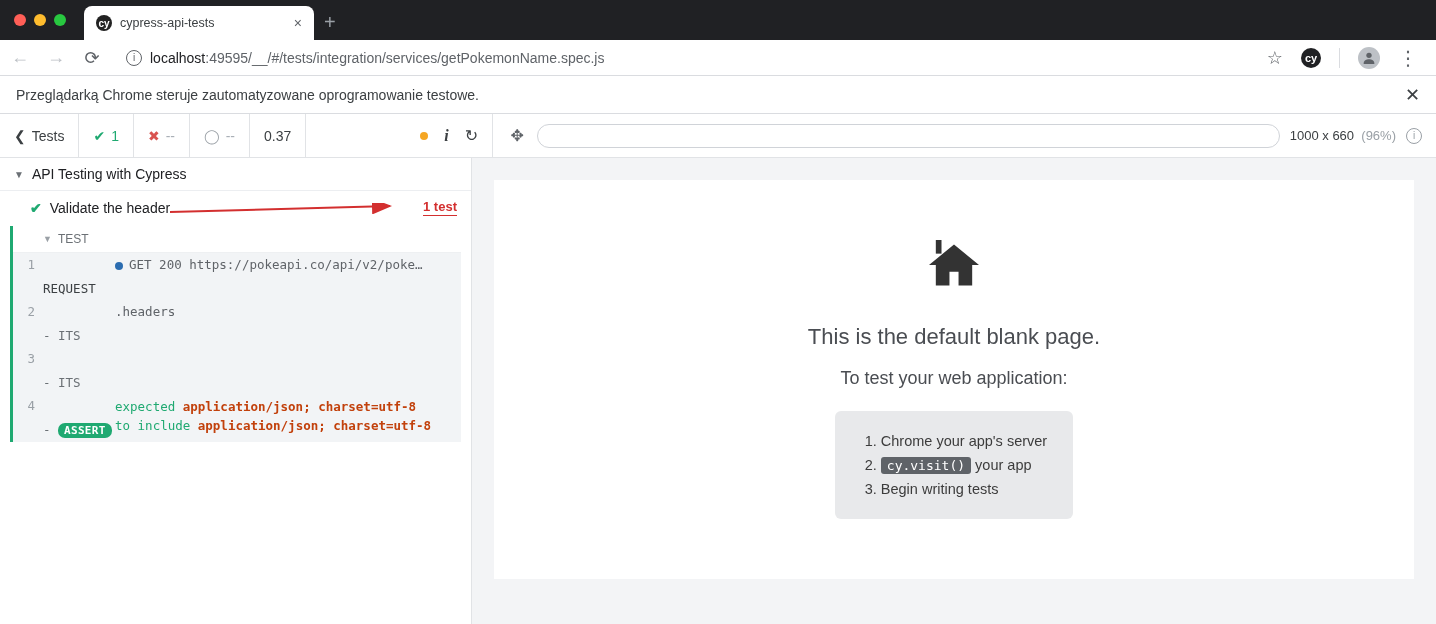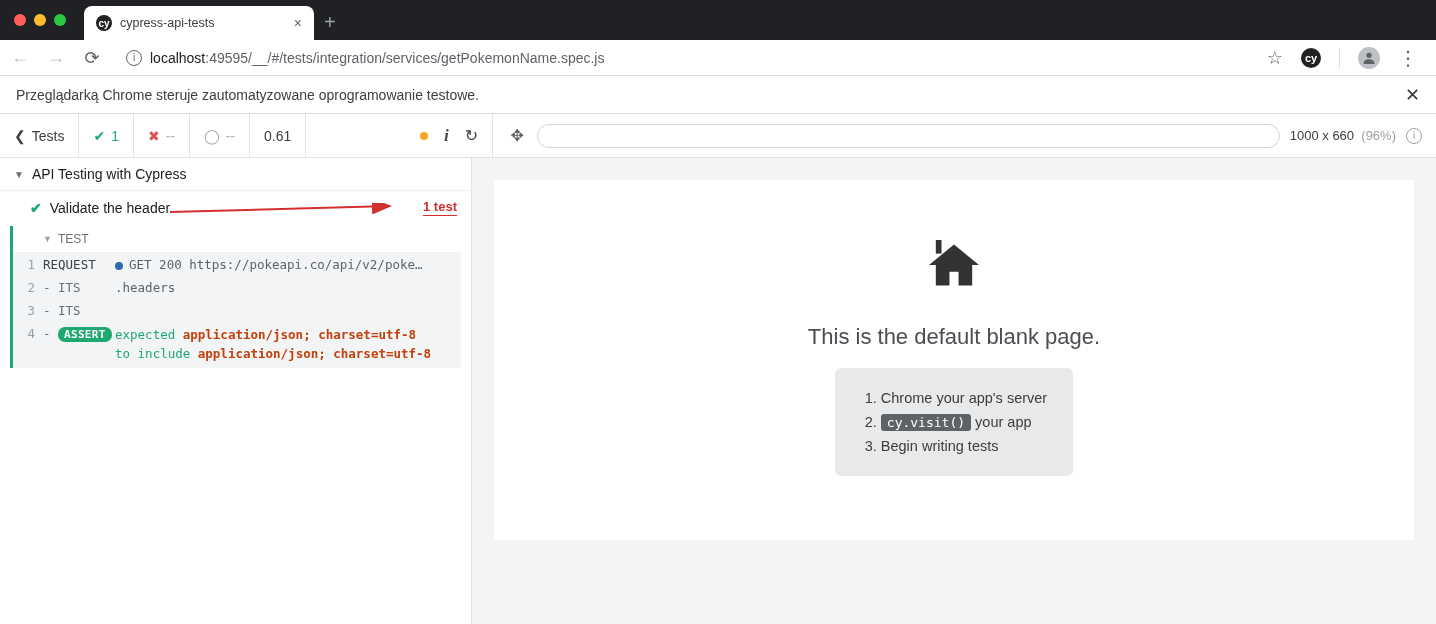--- a/index.html
+++ b/index.html
@@ -56,21 +56,21 @@
   .test-row{display:flex;align-items:center;gap:8px;padding:8px 14px 8px 30px;font-size:14px;color:#202124;position:relative;}
   .check-ic{color:#1fa971;font-weight:700;}
   .test-pill{margin-left:auto;color:#d32f2f;font-weight:700;font-size:13px;border-bottom:1.5px solid #d32f2f;padding-bottom:1px;}
   .arrow-svg{position:absolute;left:170px;top:12px;}
   .test-body{border-left:3px solid #1fa971;margin:2px 10px 10px 10px;background:#fff;}
   .body-head{display:flex;align-items:center;gap:6px;padding:6px 12px 6px 30px;font-size:12px;color:#6b7075;background:#fff;border-bottom:1px solid #eef0f2;}
   .body-caret{font-size:9px;color:#9aa0a6;}
   .cmd-table{background:#f2f4f6;}
   .cmd-row{display:flex;align-items:flex-start;font-size:12.5px;font-family:Menlo,Consolas,monospace;padding:4px 10px 4px 4px;}
   .cmd-num{width:26px;text-align:right;color:#9aa0a6;padding-right:8px;flex-shrink:0;}
-  .cmd-name-col{width:72px;color:#3c4043;flex-shrink:0;}
+  .cmd-name-col{width:72px;color:#3c4043;flex-shrink:0;margin-top:24px;}
   .cmd-sub{color:#6b7075;}
   .cmd-msg{color:#5f6368;flex:1;}
   .blue-dot{display:inline-block;width:8px;height:8px;border-radius:50%;background:#2b6cb0;margin-right:6px;vertical-align:middle;}
   .assert-pill{display:inline-block;background:#1fa971;color:#fff;border-radius:7px;padding:1px 6px;font-size:11px;font-weight:700;letter-spacing:.3px;}
   .assert-msg .g{color:#1fa971;}
   .assert-msg .b{color:#c2410c;font-weight:700;}
   .assert-msg{line-height:1.5;}
   
   .aut-card{width:100%;max-width:940px;min-height:360px;background:#fff;display:flex;flex-direction:column;align-items:center;padding:60px 30px;}
   .home-ic{font-size:50px;color:#3c3c3c;margin-bottom:22px;}
@@ -137,21 +137,21 @@
     <span class="chk">1</span>
   </div>
   <div class="cy-stat dim">
     <span class="x">✖</span>
     <span>--</span>
   </div>
   <div class="cy-stat dim">
     <span class="pend">◯</span>
     <span>--</span>
   </div>
-  <div class="cy-time">0.61</div>
+  <div class="cy-time">0.37</div>
   <div class="cy-header-spacer"></div>
   <div class="cy-header-right">
     <span class="amber-dot"></span>
     <span class="info-i">i</span>
     <span class="reload-ic">↻</span>
   </div>
   <div class="runner-right-head">
     <span class="target-ic">✥</span>
     <div class="url-pill"></div>
     <span class="vp-text">
@@ -217,20 +217,21 @@
 
   <div class="right-pane">
     <div class="aut-card">
       <div class="home-ic">
         <svg width="56" height="50" viewBox="0 0 24 22" fill="#333">
             <path d="M12 2 L1 11h3v9h6v-6h4v6h6v-9h3z"></path>
             <rect x="4" y="0" width="2.5" height="6"></rect>
           </svg>
       </div>
       <div class="aut-h1">This is the default blank page.</div>
+      <div class="aut-h2">To test your web application:</div>
       <div class="steps-box">
         <ol>
           <li>Chrome your app's server</li>
           <li><span class="code-chip">cy.visit()</span><span> your app</span></li>
           <li>Begin writing tests</li>
         </ol>
       </div>
     </div>
   </div>
 </div>

